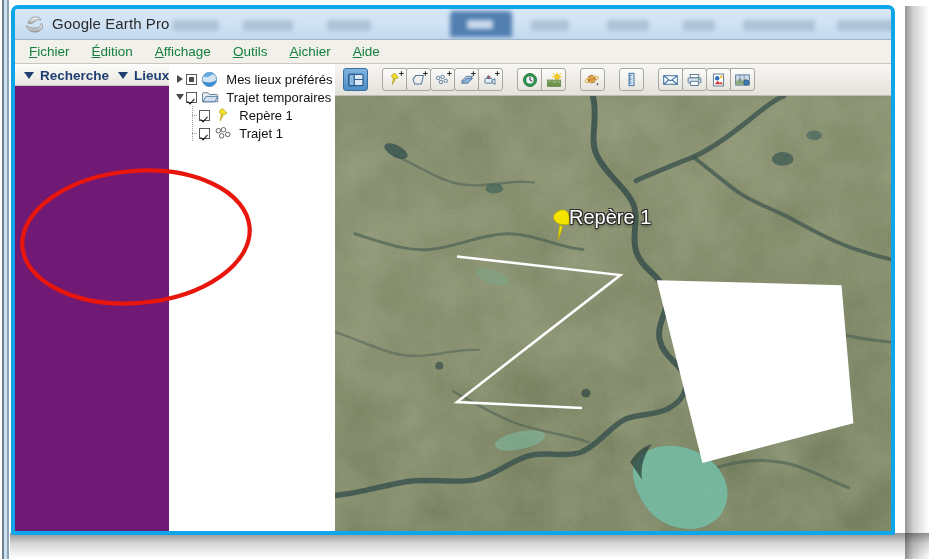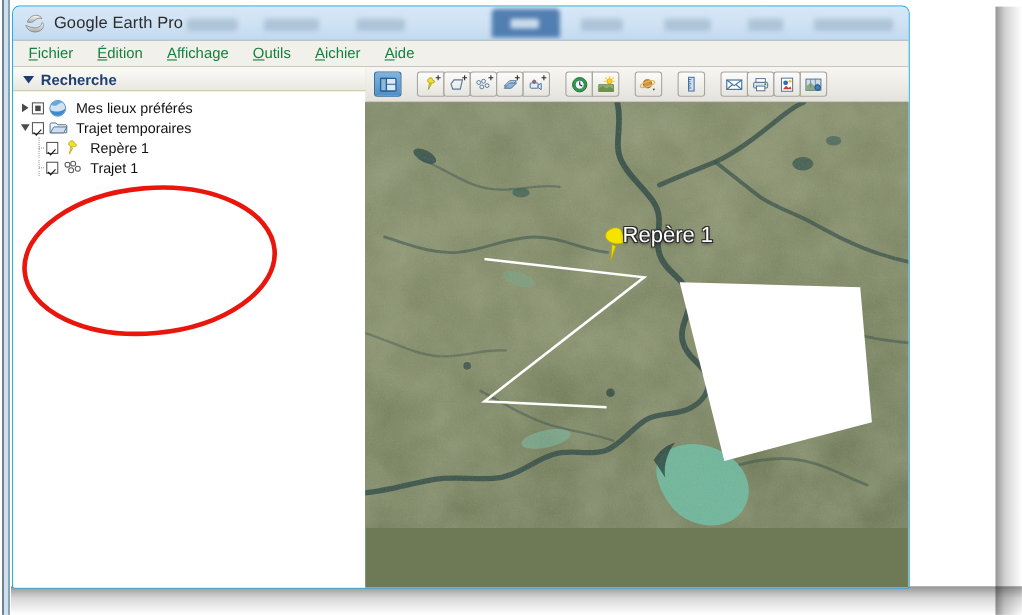--- a/index.html
+++ b/index.html
@@ -17,22 +17,22 @@
     position:absolute;left:905px;top:6px;width:24px;height:553px;
     background:linear-gradient(to right,rgba(0,0,0,.42),rgba(0,0,0,.18) 35%,rgba(0,0,0,0) 100%);
   }
   #shadow-bottom{
     position:absolute;left:6px;top:533px;width:923px;height:26px;
     background:linear-gradient(to bottom,rgba(0,0,0,.42),rgba(0,0,0,.16) 40%,rgba(0,0,0,0) 100%);
   }
 
   
   #window{
-    position:absolute;left:11px;top:5px;width:816px;height:530px;
-    border:1px solid #0ea5e9;
+    position:absolute;left:11px;top:5px;width:884px;height:530px;
+    border:4px solid #0ea5e9;
     border-radius:7px 7px 2px 2px;
     background:#f0efea;
     overflow:hidden;
     box-sizing:border-box;
   }
   
   #titlebar{
     position:relative;height:30px;
     background:linear-gradient(to bottom,#d6e7f6 0%,#cfe2f4 55%,#c2d9ef 100%);
     border-bottom:1px solid #9fb4c7;
@@ -69,22 +69,22 @@
     font-size:13.5px;color:#15803d;margin-right:22px;white-space:nowrap;cursor:default;
   }
   .menu-item u{text-decoration:underline;}
 
   
   #split{display:flex;height:474px;background:#f0efea;}
 
   
   #sidebar{
     width:320px;box-sizing:border-box;
-    background:#bef264;
-    display:flex;flex-direction:column;
+    background:#701a75;
+    display:flex;
     position:relative;
   }
   .panel-header{
     height:22px;box-sizing:border-box;
     background:linear-gradient(to bottom,#fbfbf9,#e9e7e0);
     border-bottom:1px solid #cbc8c0;
     border-top:1px solid #ffffff;
     display:flex;align-items:center;padding-left:9px;
     font-size:13.5px;font-weight:bold;color:#1f3f73;
   }
@@ -248,20 +248,24 @@
 
   <div id="split">
 
     <div id="sidebar">
 
       <div class="panel-header">
         <span class="tri"></span>
         <span>Recherche</span>
       </div>
 
+      <div class="panel-header">
+        <span class="tri"></span>
+        <span>Lieux</span>
+      </div>
       <div id="places-body">
 
         <div class="tree-row" style="margin-top:6px;">
           <span class="expander">
               <span class="arrow-right"></span>
             </span>
           <span class="cbox square"></span>
           <span class="ticon">
             <svg viewBox="0 0 18 18" width="17" height="17">
               <circle cx="9" cy="9" r="7.6" fill="#cfe3f3" stroke="#4f7fa8" stroke-width=".8"></circle>

